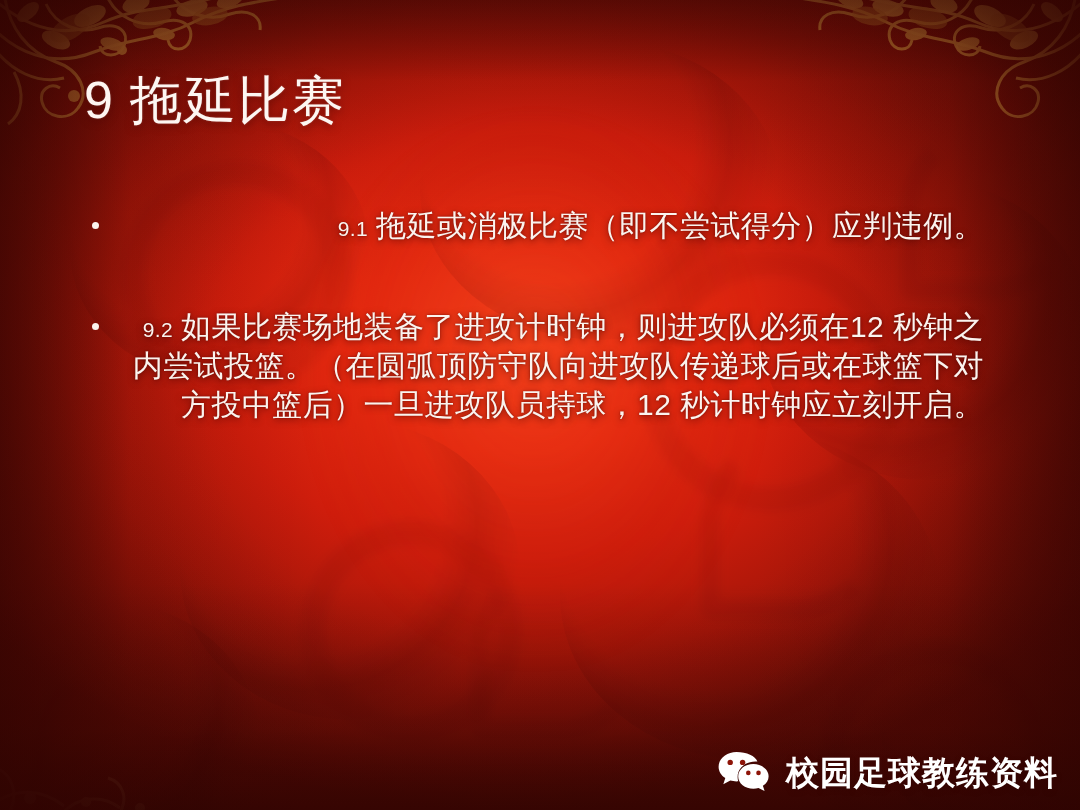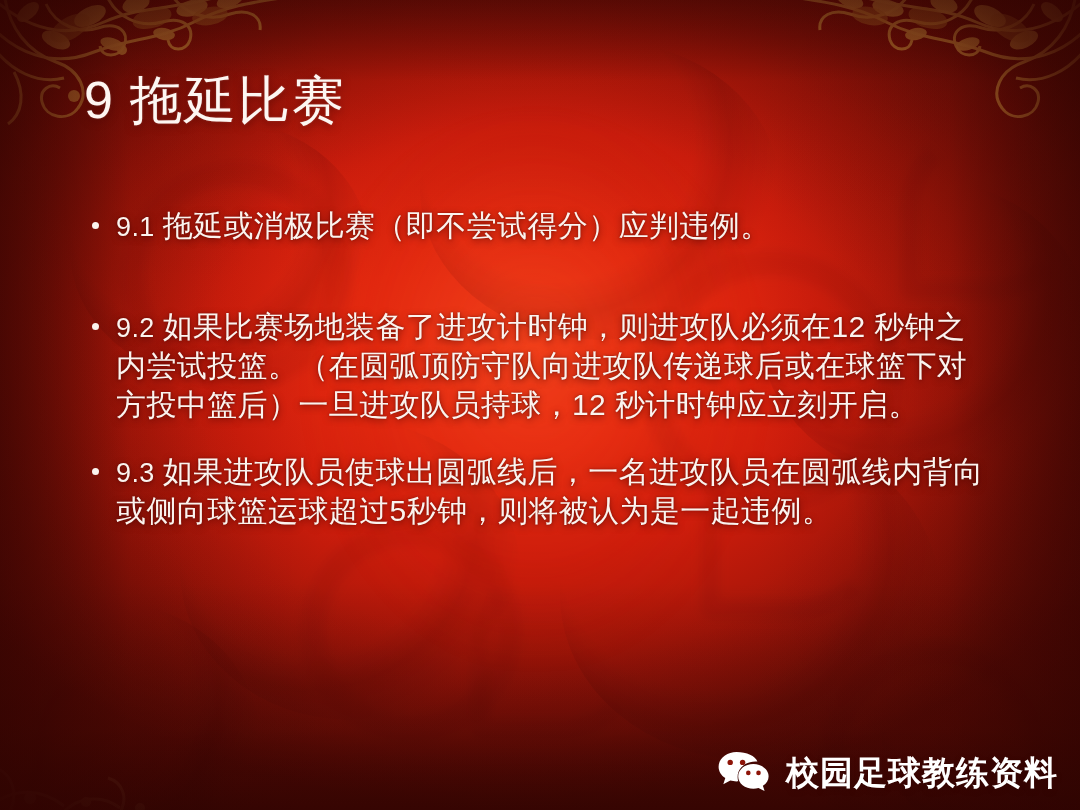--- a/index.html
+++ b/index.html
@@ -15,20 +15,21 @@
     overflow: hidden;
     font-family: "Liberation Serif", "DejaVu Serif", serif;
     background:
       radial-gradient(ellipse 62% 58% at 48% 42%,
         #ef3a18 0%,
         #e62a10 24%,
         #cf1d0c 46%,
         #a81609 68%,
         #7d1007 86%,
         #5d0b05 100%);
+    text-align: right;
   }
 
   
   .clouds {
     position: absolute;
     inset: 0;
     pointer-events: none;
     opacity: .30;
     mix-blend-mode: multiply;
   }
@@ -149,21 +150,21 @@
     position: absolute;
     left: 6px;
     top: 16px;
     width: 7px;
     height: 7px;
     border-radius: 50%;
     background: #fbf3ee;
   }
   .bullet .lead {
     font-family: "Liberation Sans", "DejaVu Sans", sans-serif;
-    font-size: 27px;
+    font-size: 21px;
   }
   .bullet .txt {
     font-family: Liberation Sans, sans-serif;
   }
 
   #b1 { margin-bottom: 62px; }
   #b2 { margin-bottom: 28px; }
 
   
   .watermark {
@@ -303,25 +304,20 @@
       <span class="lead">9.1</span>
       <span class="txt">拖延或消极比赛（即不尝试得分）应判违例。</span>
     </div>
 
     <div class="bullet" id="b2">
       <span class="dot"></span>
       <span class="lead">9.2</span>
       <span class="txt">如果比赛场地装备了进攻计时钟，则进攻队必须在12 秒钟之内尝试投篮。（在圆弧顶防守队向进攻队传递球后或在球篮下对方投中篮后）一旦进攻队员持球，12 秒计时钟应立刻开启。</span>
     </div>
 
-    <div class="bullet" id="b3">
-      <span class="dot"></span>
-      <span class="lead">9.3</span>
-      <span class="txt">如果进攻队员使球出圆弧线后，一名进攻队员在圆弧线内背向或侧向球篮运球超过5秒钟，则将被认为是一起违例。</span>
-    </div>
 
   </div>
 
   <div class="watermark">
     <span class="wechat-logo">
       <svg width="52" height="42" viewBox="0 0 52 42" xmlns="http://www.w3.org/2000/svg">
         <path d="M19.5,2 C9.6,2 1.6,8.6 1.6,16.7 C1.6,21.3 4.2,25.4 8.3,28.1 L6.3,34.2 L13.3,30.6
                  C15.2,31.1 17.3,31.4 19.5,31.4 C20.1,31.4 20.7,31.4 21.3,31.3
                  C20.8,29.9 20.6,28.4 20.6,26.9 C20.6,18.3 28.5,11.4 38.3,11.4
                  C39,11.4 39.7,11.4 40.4,11.5 C38.4,6 29.8,2 19.5,2 Z" fill="#ffffff"></path>

